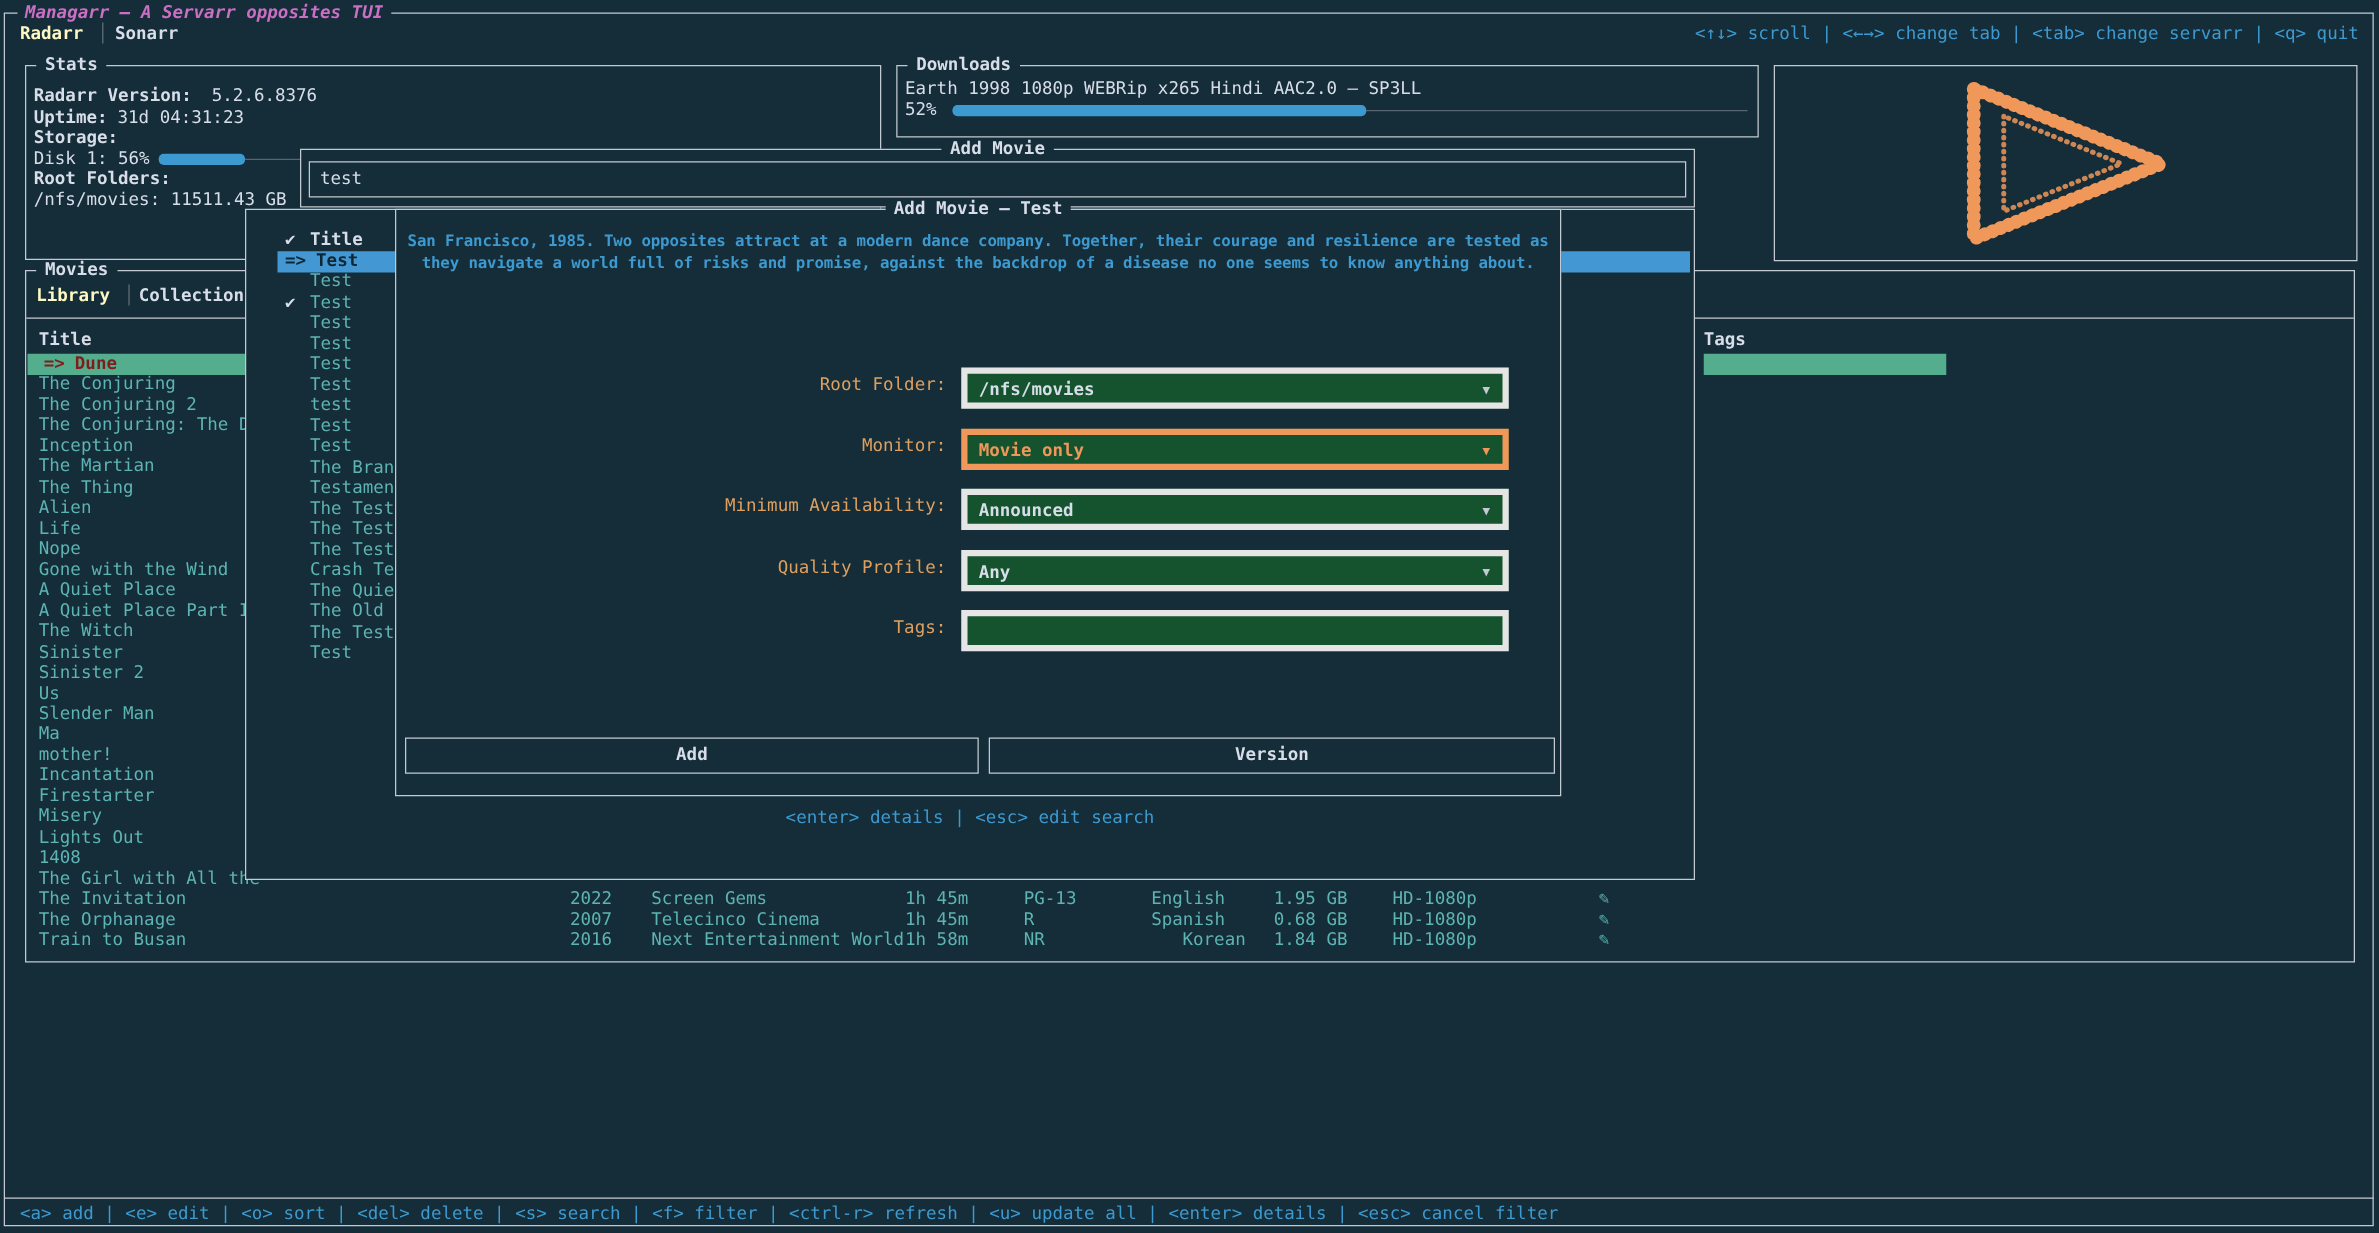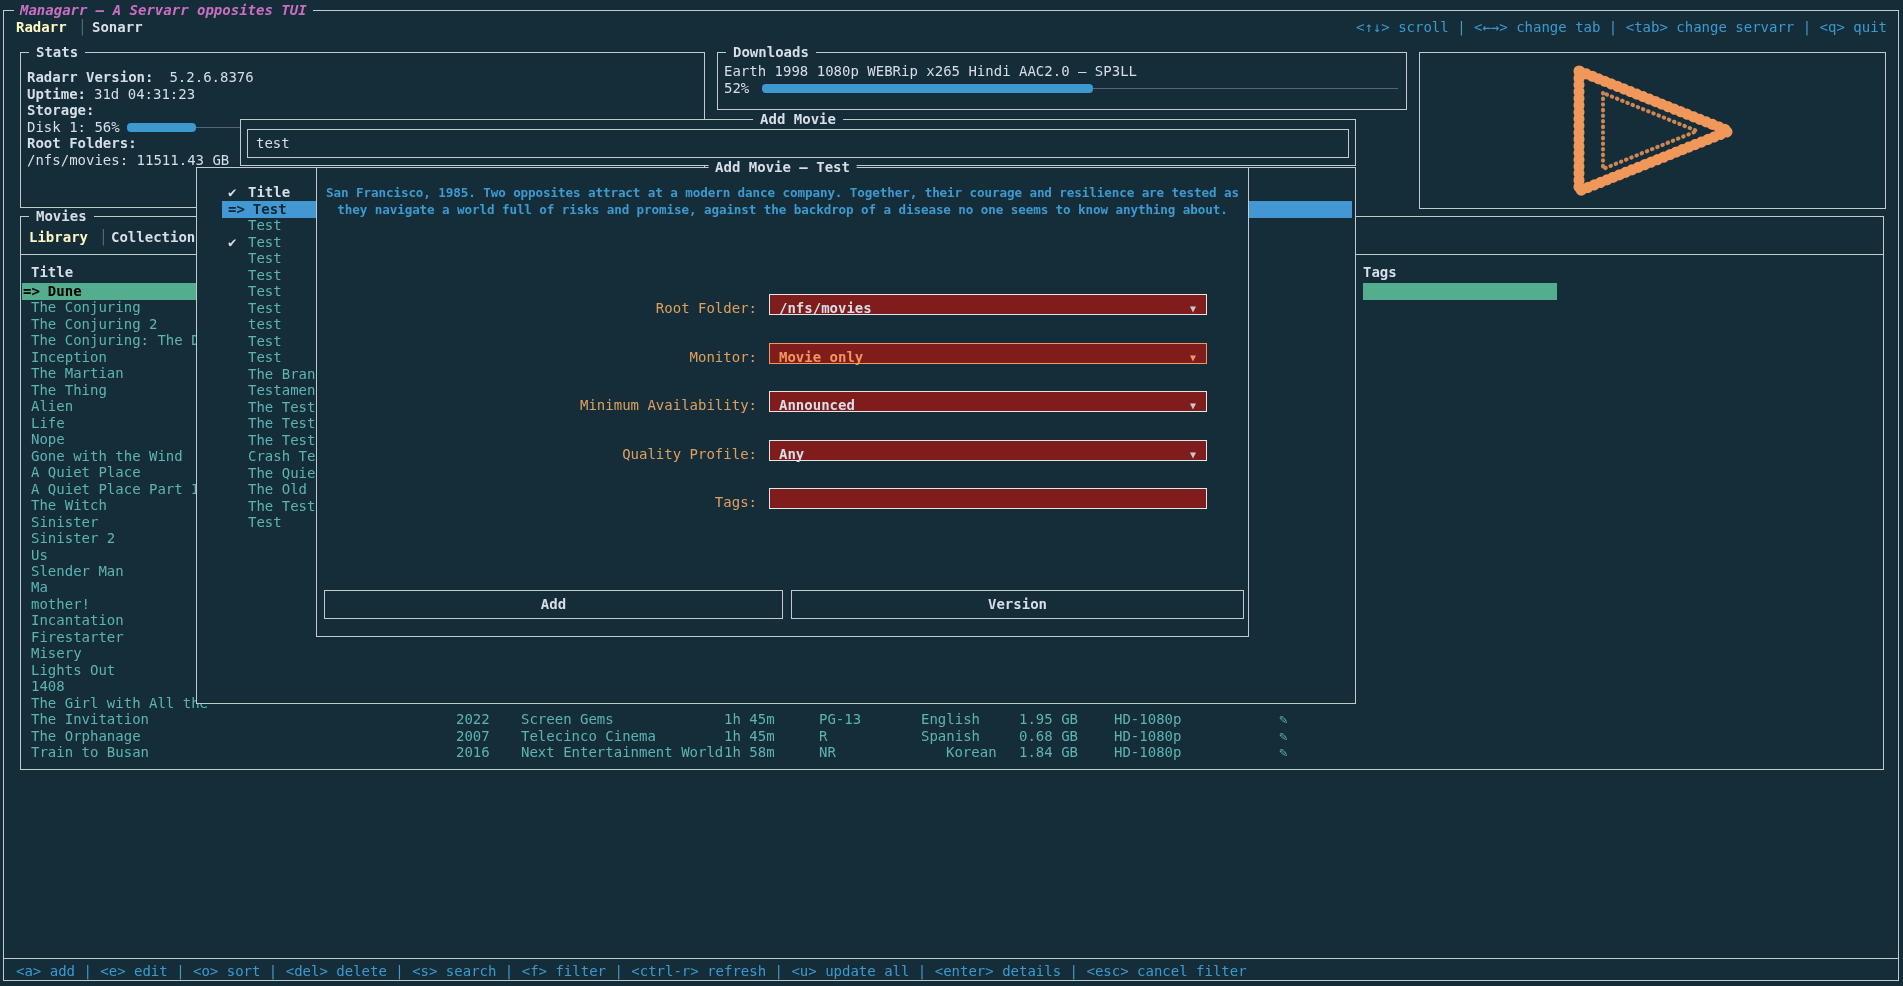--- a/index.html
+++ b/index.html
@@ -11,29 +11,29 @@
   .ptitle.center{left:50%;transform:translateX(-50%)}
   .l{position:absolute;white-space:pre;height:16px;line-height:16px}
   .b{font-weight:bold}
   .it{font-style:italic}
   .blue{color:#3d9ad1}
   .orange{color:#fef9c3}
   .magenta{color:#cb6fc5}
   .dim{color:#5a6a74}
   .mr{position:absolute;left:10px;height:17px;line-height:17px;white-space:pre;color:#5db4b4}
   .rr{position:absolute;left:51px;height:17px;line-height:17px;white-space:pre;color:#5db4b4}
-  .selg{position:absolute;left:1px;width:195px;height:17px;line-height:17px;background:#54ae8d;color:#000000;font-weight:bold;white-space:pre;padding-left:1px}
+  .selg{position:absolute;left:1px;width:195px;height:17px;line-height:17px;background:#54ae8d;color:#7f1d1d;font-weight:bold;white-space:pre;padding-left:13px}
   .selb{position:absolute;left:25px;width:1130px;height:17px;line-height:17px;background:#4397d2;color:#0e2733;font-weight:bold;white-space:pre;padding-left:6px}
   .frag{position:absolute;background:#54ae8d}
   .dc{position:absolute;height:17px;line-height:17px;white-space:pre;color:#5db4b4}
   .gauge{position:absolute}
   .gauge .track{position:absolute;left:0;right:0;top:8px;height:1px;background:#56656f}
   .gauge .fill{position:absolute;left:0;top:4px;height:9px;border-radius:4px;background:#3d9ad1}
   .input-box{position:absolute;border:1px solid #c3cad1;background:#152d38}
-  .select{position:absolute;border:1px solid #e5e5e5;background:#7f1d1d;height:21px}
+  .select{position:absolute;border:5px solid #e5e5e5;background:#14532d;height:33px}
   .select .val{position:absolute;left:9px;top:5px;height:17px;line-height:17px;font-weight:bold;white-space:pre}
   .select .arr{position:absolute;right:10px;top:8px;font-size:10px;color:#c3cad1;line-height:12px}
   .select.focused{border-color:#f0975a}
   .select.focused .val,.select.focused .arr{color:#f0975a}
   .flabel{position:absolute;left:0;width:440px;text-align:right;color:#dfa05f;white-space:pre;height:17px;line-height:17px}
   .btn{position:absolute;border:1px solid #c3cad1;height:29px;line-height:27px;text-align:center;font-weight:bold;background:#152d38}
   .desc{position:absolute;left:0;width:100%;text-align:center;white-space:pre;font-weight:bold;color:#3d9ad1;font-size:12.6px;height:17px;line-height:17px;letter-spacing:-0.1px}
   .sep{position:absolute;background:#c3cad1;height:1px}
   .helpc{position:absolute;left:0;width:100%;text-align:center;white-space:pre;color:#3d9ad1;height:16px;line-height:16px}
 </style>
@@ -168,20 +168,21 @@
   <div class="rr" style="top:214px">Testamen</div>
   <div class="rr" style="top:231px">The Test</div>
   <div class="rr" style="top:247px">The Test</div>
   <div class="rr" style="top:264px">The Test</div>
   <div class="rr" style="top:280px">Crash Te</div>
   <div class="rr" style="top:297px">The Quiet</div>
   <div class="rr" style="top:313px">The Old</div>
   <div class="rr" style="top:330px">The Test</div>
   <div class="rr" style="top:346px">Test</div>
 
+  <div class="helpc" style="top:478px">&lt;enter&gt; details | &lt;esc&gt; edit search</div>
 </div>
 
 <div class="panel" style="left:240px;top:119px;width:1116px;height:47px;z-index:25">
   <span class="ptitle center">Add Movie</span>
   <div class="input-box" style="left:6px;top:9px;width:1102px;height:29px">
     <span class="l" style="left:8px;top:5px">test</span>
   </div>
 </div>
 
 <div class="panel" style="left:316px;top:167px;width:933px;height:470px;z-index:30">

